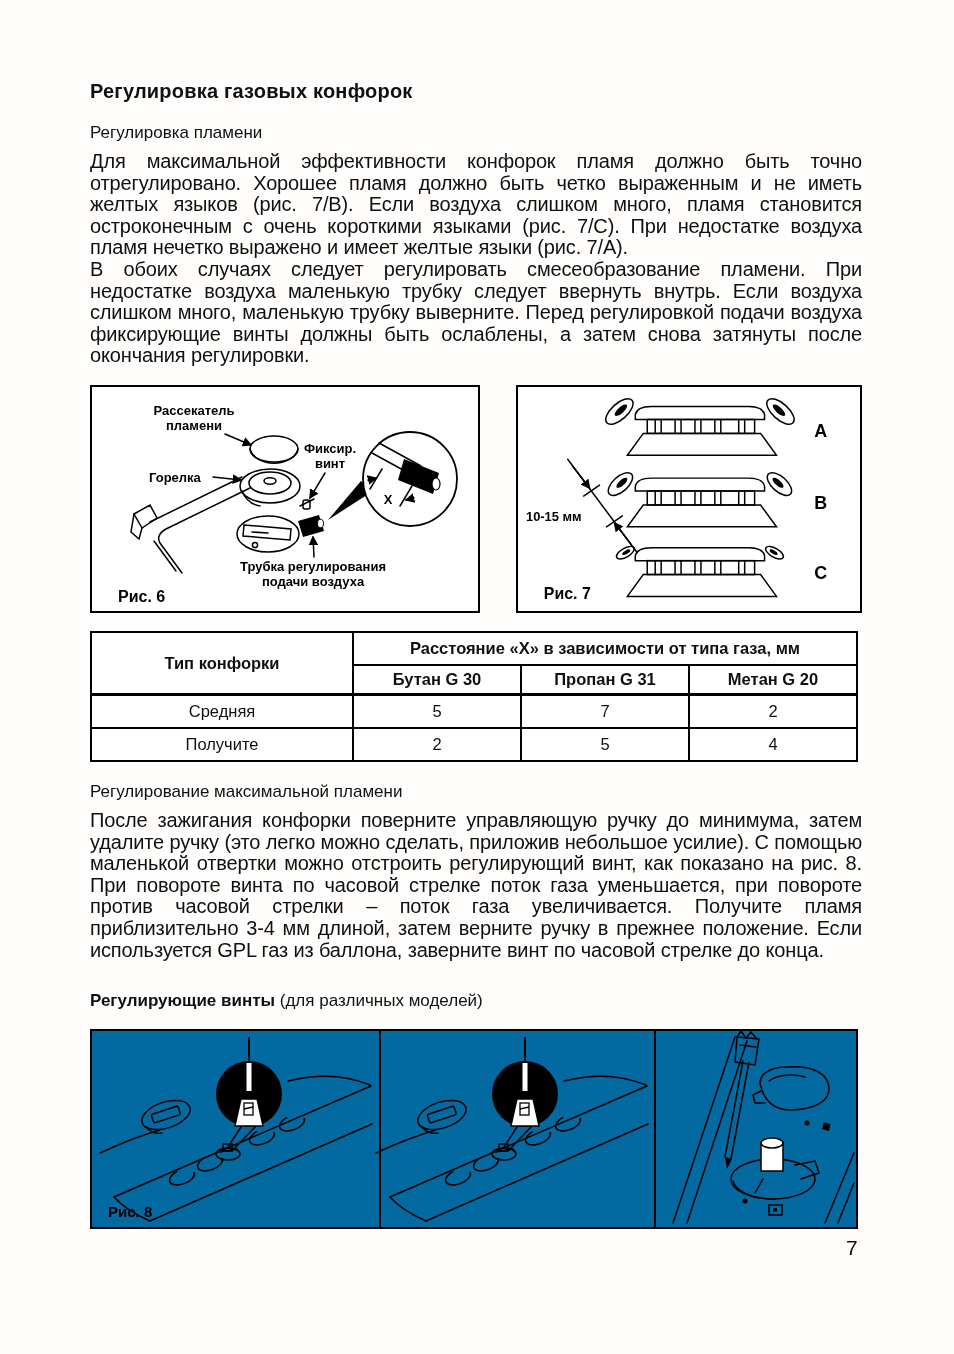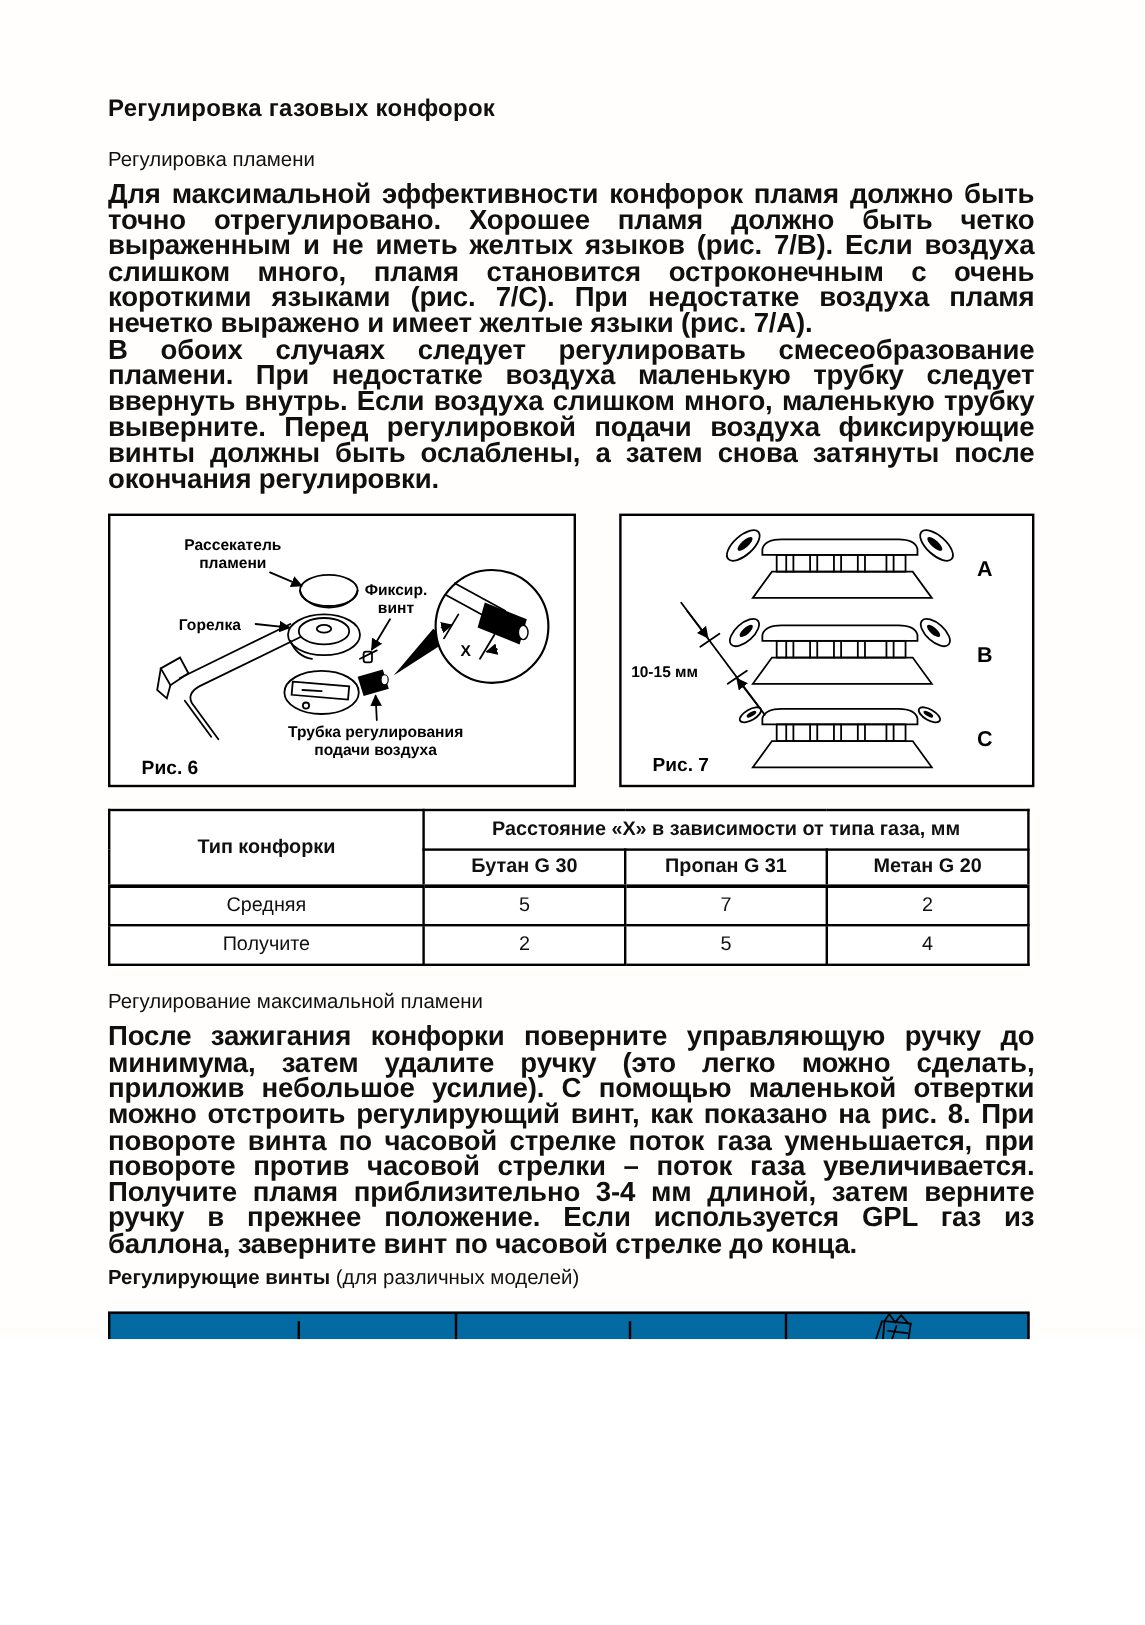--- a/index.html
+++ b/index.html
@@ -1,30 +1,30 @@
 <!DOCTYPE html>
 <html><head>
 <meta charset="utf-8">
 <style>
   * { margin:0; padding:0; box-sizing:border-box; }
   html,body { background:#ffffff; }
   .page {
-    position:relative; width:954px; height:1116px; margin:0 auto;
+    position:relative; width:954px; height:1354px; margin:0 auto;
     background:#fffefc; color:#101010;
     font-family:"Liberation Sans","DejaVu Sans",sans-serif;
     overflow:hidden;
   }
   .content { position:absolute; left:90px; top:0; width:772px; }
   .doc-title { padding-top:80px; font-size:20px; font-weight:bold; letter-spacing:.2px; }
   .h2 { margin-top:20px; font-size:17px; font-weight:normal; }
-  .h3 { margin-top:8px; font-size:17px; font-weight:bold; }
+  .h3 { margin-top:30px; font-size:17px; font-weight:bold; }
   .h3 .normal { font-weight:normal; }
   .body-text {
-    margin-top:8px; font-size:23px; line-height:21.6px;
-    text-align:justify; letter-spacing:-.15px;font-weight:bold;
+    margin-top:8px; font-size:20px; line-height:21.6px;
+    text-align:justify; letter-spacing:-.15px;
   }
   .body-text + .body-text { margin-top:0; }
   .figrow { margin-top:18px; width:772px; display:flex; justify-content:space-between; }
   .figbox { border:2px solid #000; background:#fff; }
   .fig6 { width:390px; height:228px; }
   .fig7 { width:346px; height:228px; }
   .fig8box { margin-top:18px; width:768px; height:200px; border:2px solid #000; background:#0369a1; }
   svg { display:block; width:100%; height:100%; }
   svg .ln { stroke:#000; fill:none; stroke-width:1.5; stroke-linecap:round; }
   svg .fill { fill:#000; stroke:none; }

